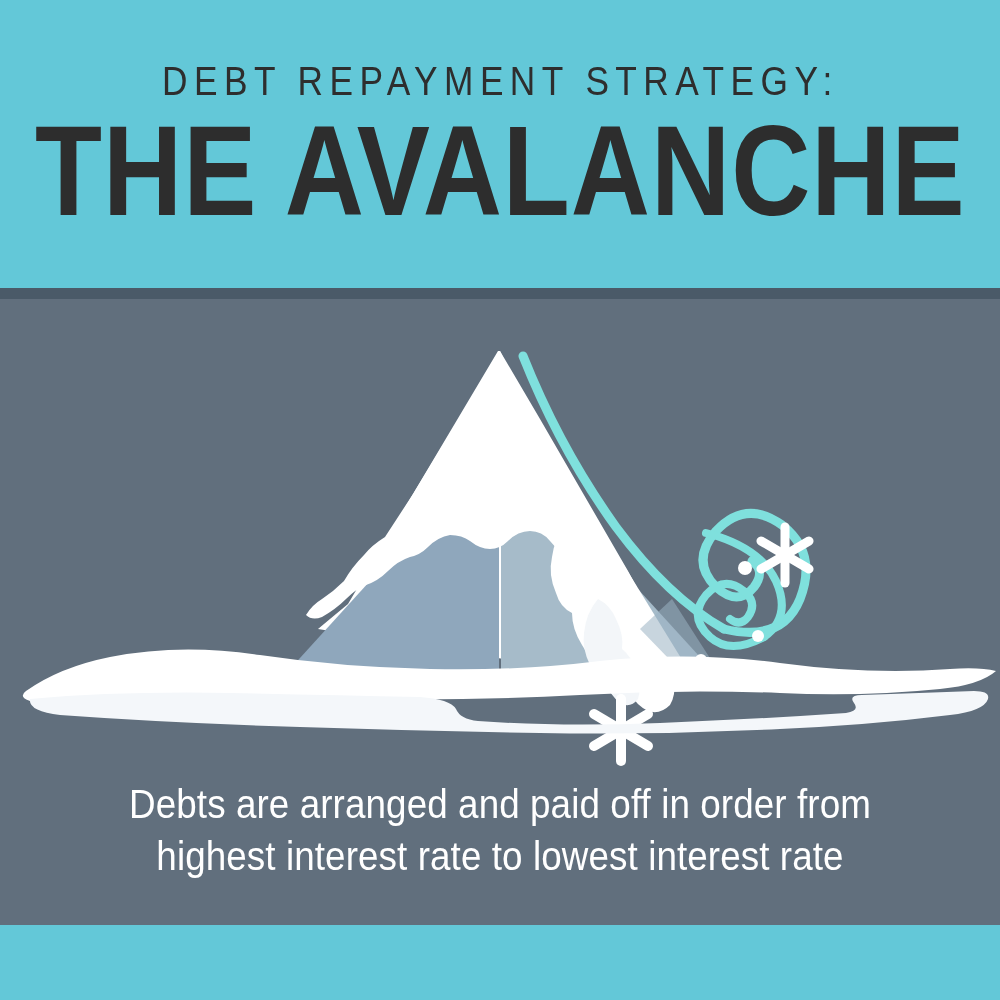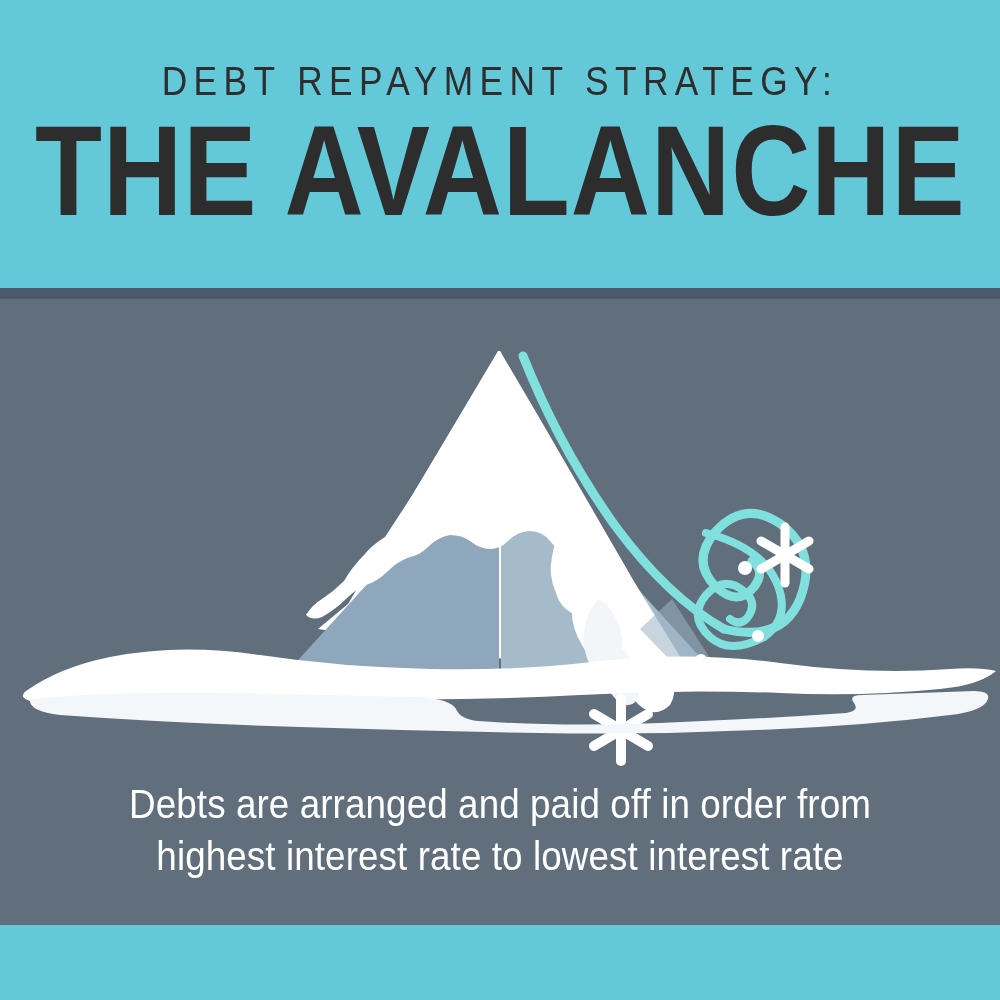--- a/index.html
+++ b/index.html
@@ -17,21 +17,21 @@
     width:1000px; height:1000px;
     background:#616f7d;
   }
 
   
   .header-band {
     position:absolute; left:0; top:0;
     width:1000px; height:288px;
     background:#63c8d8;
     display:flex; flex-direction:column;
-    justify-content:center;
+    align-items:center; justify-content:center;
   }
 
   .eyebrow {
     font-family:"Liberation Sans", sans-serif;
     font-size:41px;
     font-weight:400;
     letter-spacing:7.5px;
     color:#2e2e2e;
     text-align:center;
     white-space:nowrap;

